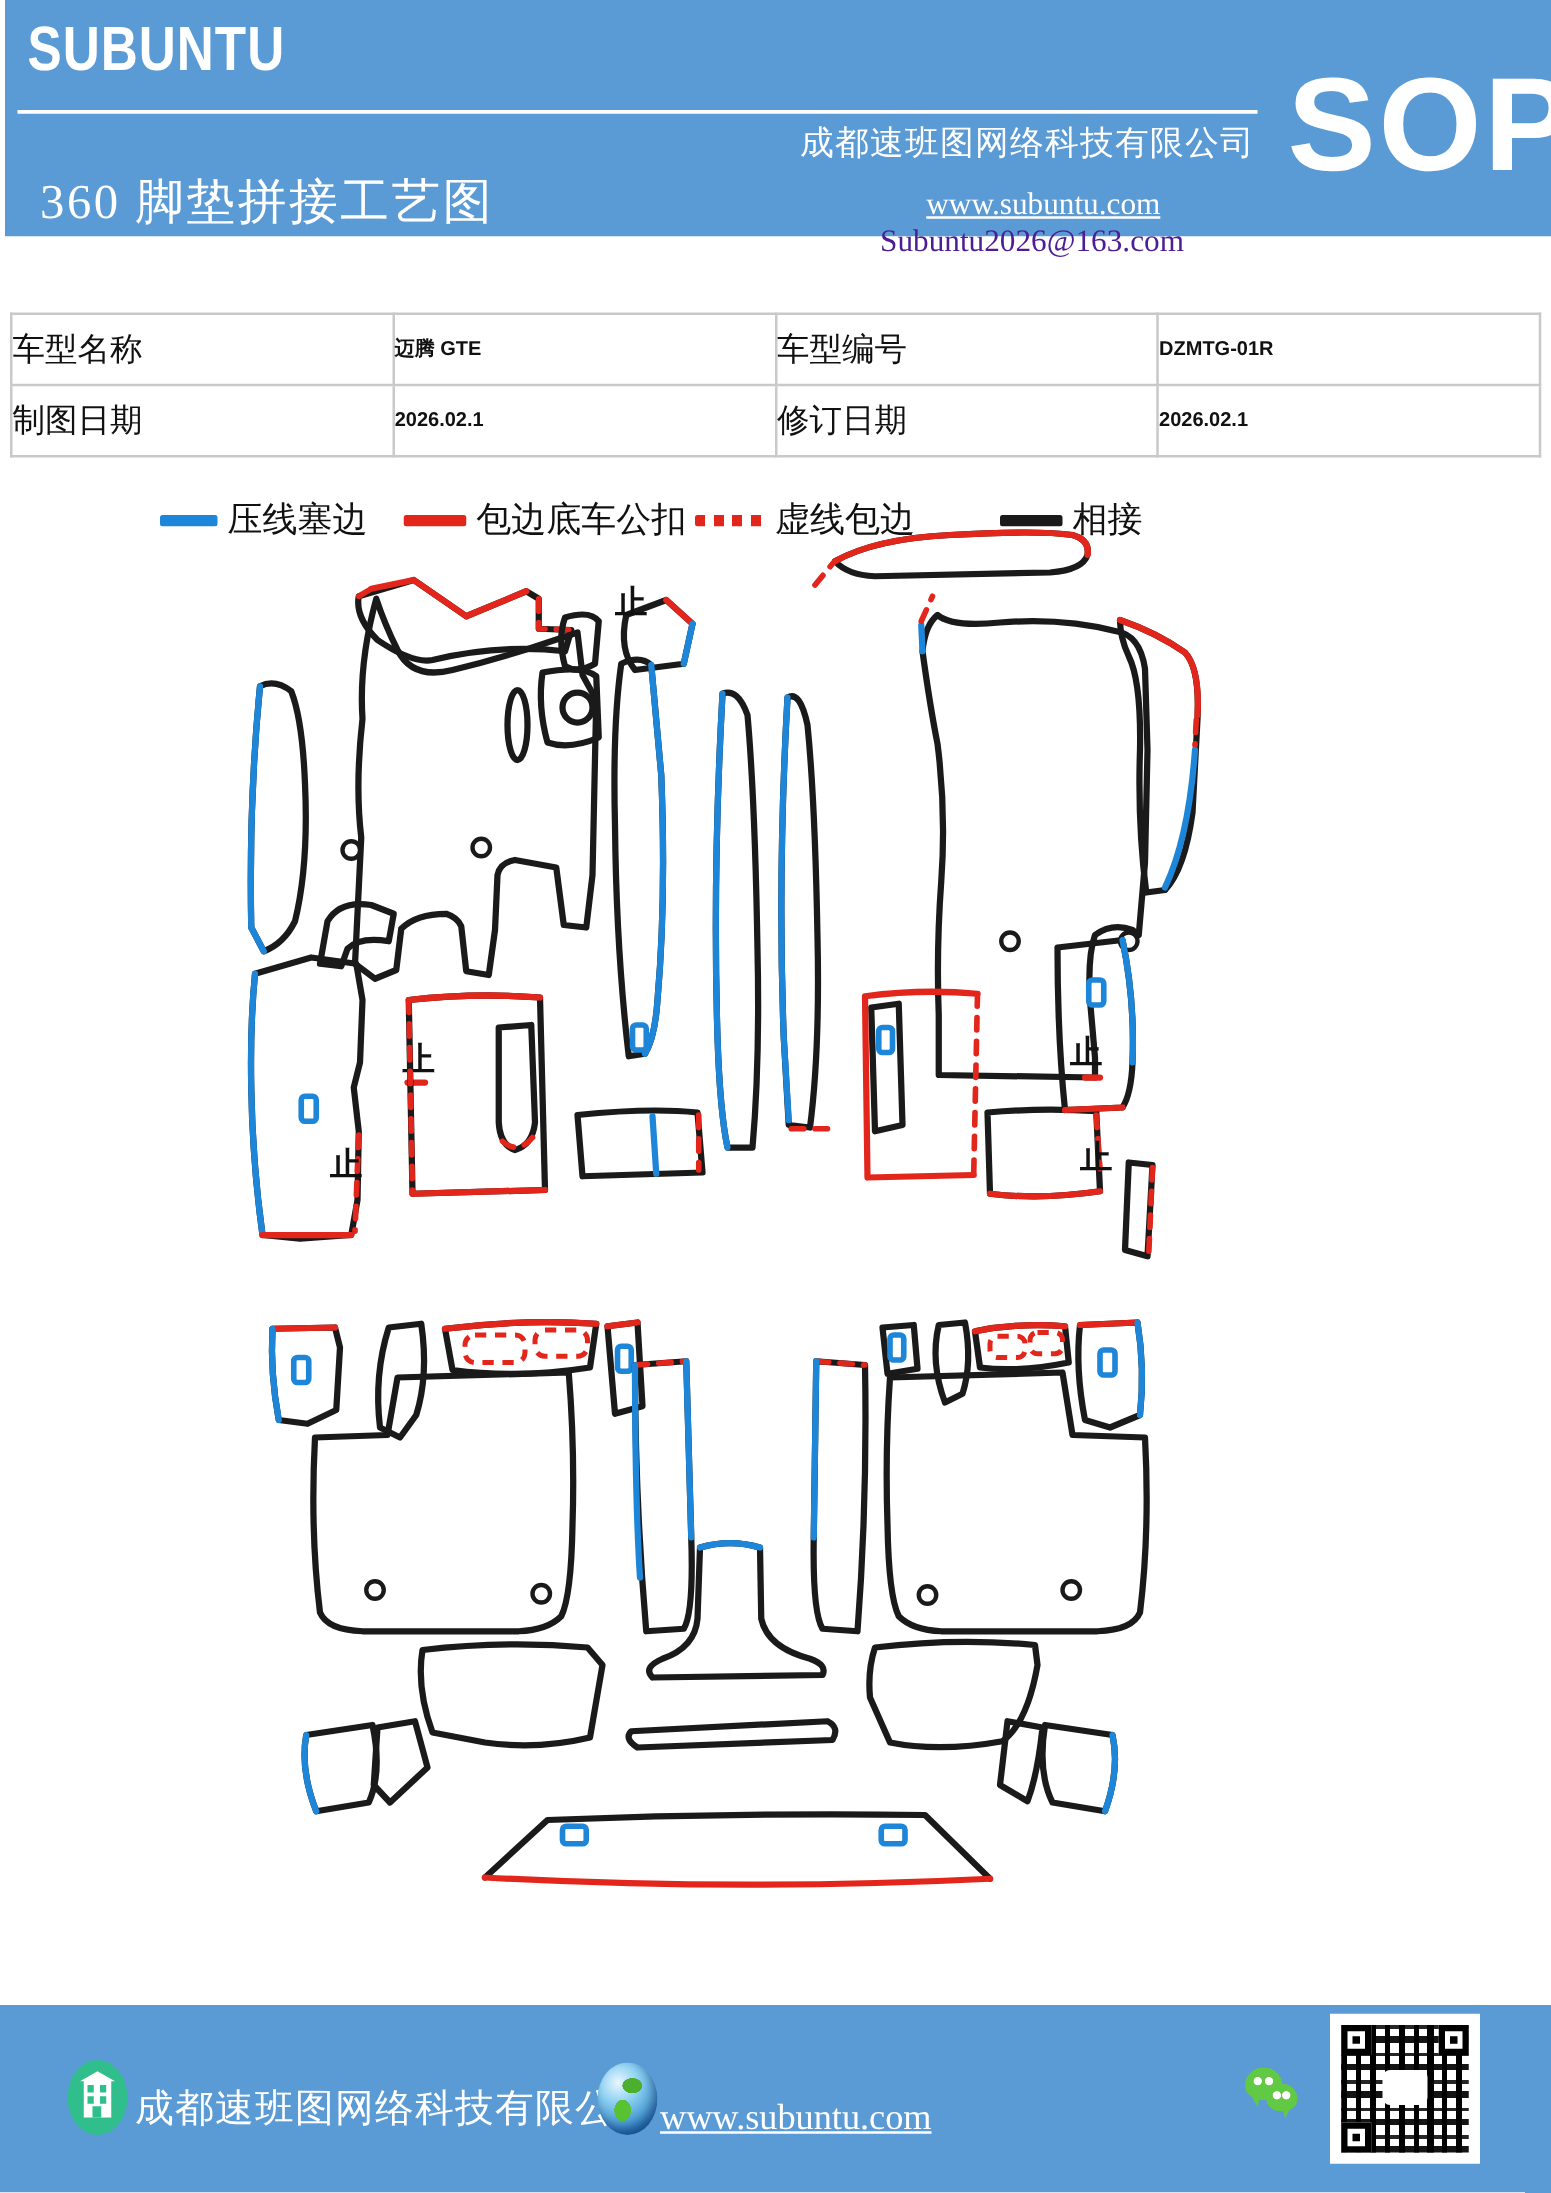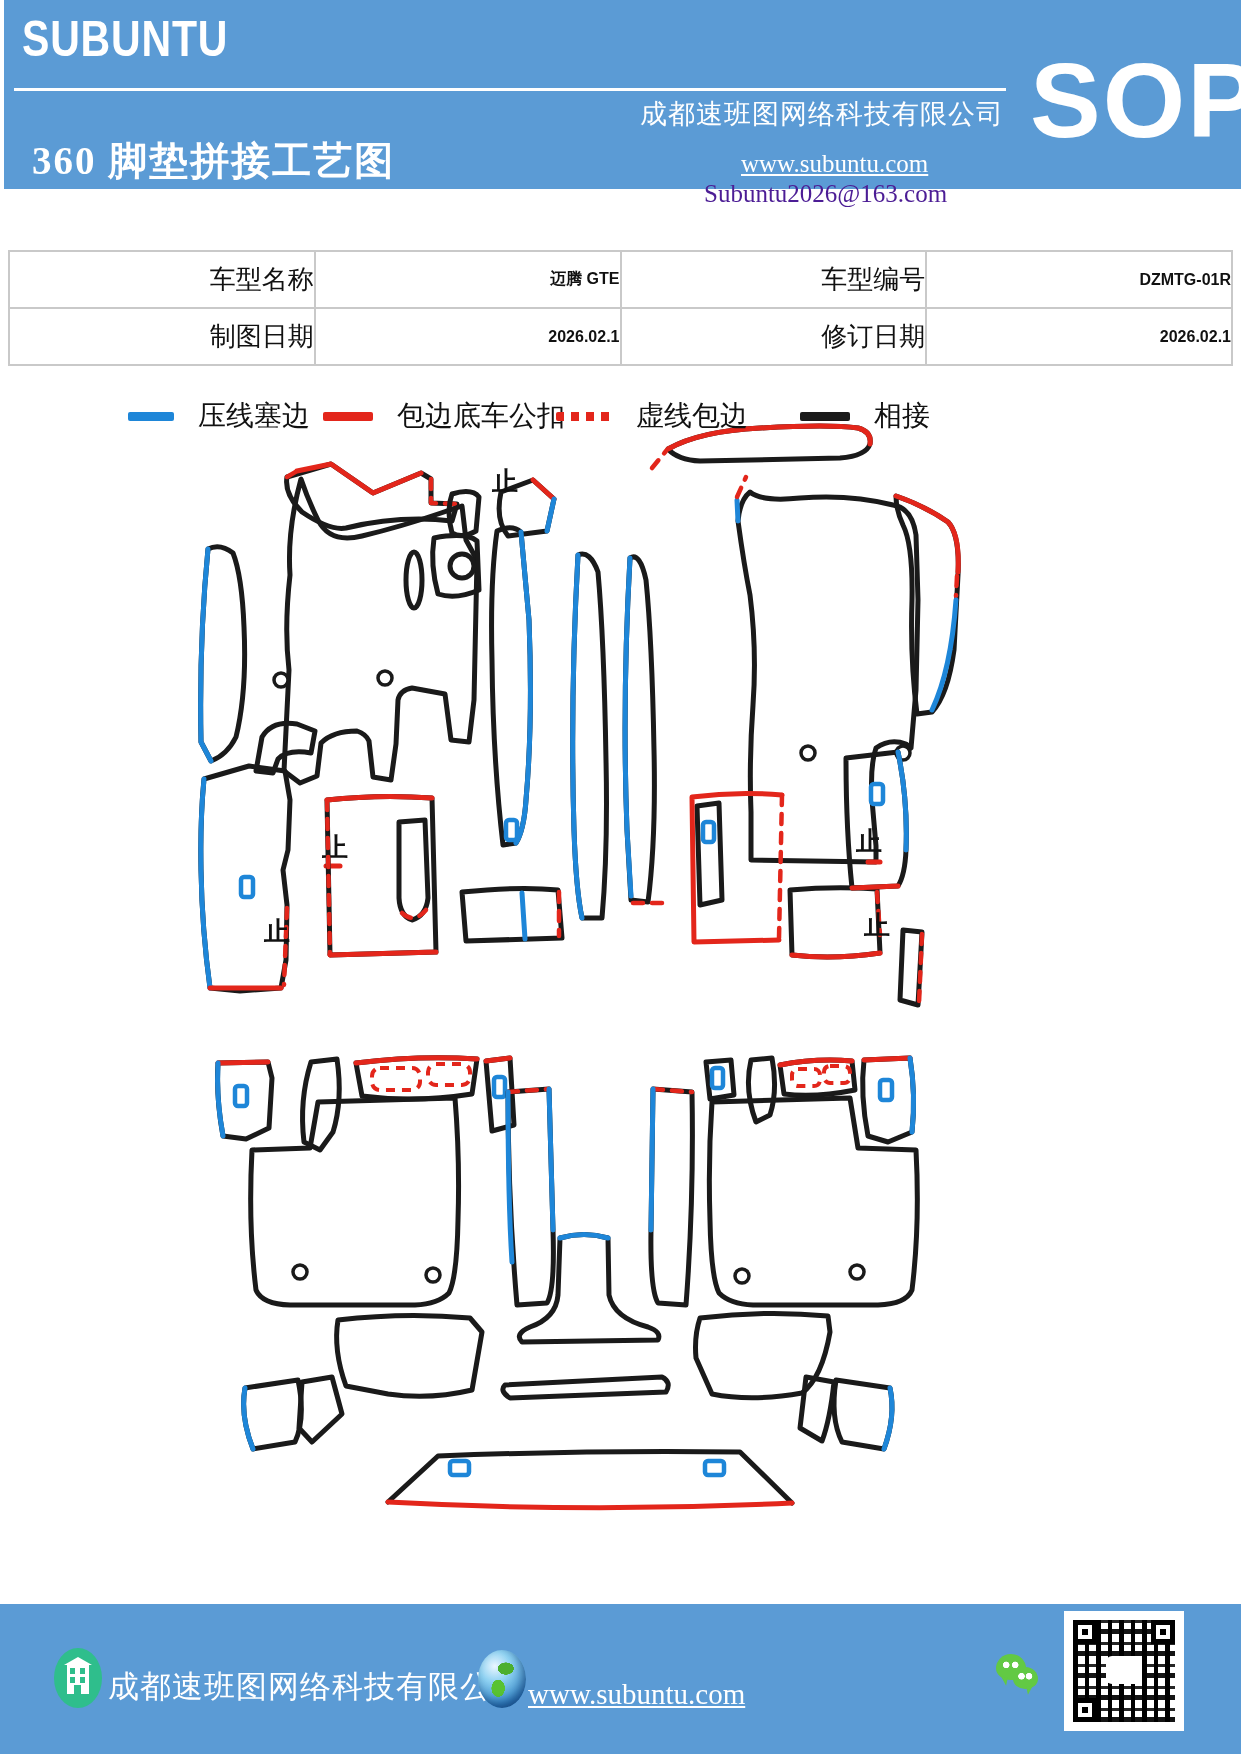--- a/index.html
+++ b/index.html
@@ -12,40 +12,40 @@
   .page{position:relative;width:1241px;height:1754px;background:#fff}
 
   
   .header{position:absolute;left:4px;top:0;width:1241px;height:189px;background:var(--page-blue)}
   .logo{position:absolute;left:18px;top:10px;color:#fff;font-family:"Liberation Sans",sans-serif;
     font-weight:bold;font-size:50px;transform:scaleX(.82);transform-origin:left top;letter-spacing:1px}
   .header-line{position:absolute;left:10px;top:88px;width:992px;height:3px;background:#fff}
   .hdr-company{position:absolute;left:636px;top:96px;color:#fff;font-size:27px;letter-spacing:1px}
   .sop{position:absolute;left:1026px;top:40px;color:#fff;font-family:"Liberation Sans",sans-serif;
     font-weight:bold;font-size:106px;letter-spacing:2px}
-  .doc-title{position:absolute;left:28px;top:134px;color:#fff;font-weight:bold;font-size:39px;letter-spacing:2px}
+  .doc-title{position:absolute;left:28px;top:134px;color:#fff;font-weight:normal;font-size:39px;letter-spacing:2px}
   .hdr-site{position:absolute;left:737px;top:150px;color:#fff;font-size:25px;text-decoration:underline;cursor:pointer}
   .hdr-mail{position:absolute;left:700px;top:180px;color:#4c1d95;font-size:25px}
 
   
   .info-table{position:absolute;left:8px;top:250px;width:1225px;height:115px;border-collapse:collapse;
     table-layout:fixed}
-  .info-table td{border:2px solid var(--table-border);text-align:right;vertical-align:middle;
+  .info-table td{border:2px solid var(--table-border);text-align:left;vertical-align:middle;
     font-size:26px;color:#111;height:57px}
   .info-table td.val{font-family:"Liberation Sans",sans-serif;font-size:16px;font-weight:600}
 
   
   .legend{position:absolute;left:0;top:396px;width:1241px;height:44px}
   .lg-item{position:absolute;top:0;height:40px;display:flex;align-items:center}
   .lg-swatch{display:inline-block;height:9px;border-radius:2px}
   .sw-blue{width:46px;background:var(--line-blue)}
   .sw-red{width:50px;background:var(--line-red)}
   .sw-red-dash{width:56px;background:repeating-linear-gradient(90deg,var(--line-red) 0 8px,transparent 8px 15px)}
   .sw-black{width:50px;background:var(--line-black)}
-  .lg-label{margin-left:24px;font-size:28px;color:#111}
+  .lg-label{margin-left:8px;font-size:28px;color:#111}
 
   
   svg.diagram{position:absolute;left:0;top:0;width:1241px;height:1754px}
   .ln-k{fill:none;stroke:var(--line-black);stroke-width:5;stroke-linecap:round;stroke-linejoin:round}
   .ln-b{fill:none;stroke:var(--line-blue);stroke-width:5;stroke-linecap:round;stroke-linejoin:round}
   .ln-r{fill:none;stroke:var(--line-red);stroke-width:5;stroke-linecap:round;stroke-linejoin:round}
   .ln-rd{fill:none;stroke:var(--line-red);stroke-width:4.5;stroke-linecap:round;stroke-linejoin:round;
     stroke-dasharray:10 9}
   .hole{fill:#fff;stroke:var(--line-black);stroke-width:3.5}
   .grom{fill:#fff;stroke:var(--line-blue);stroke-width:4.5}

